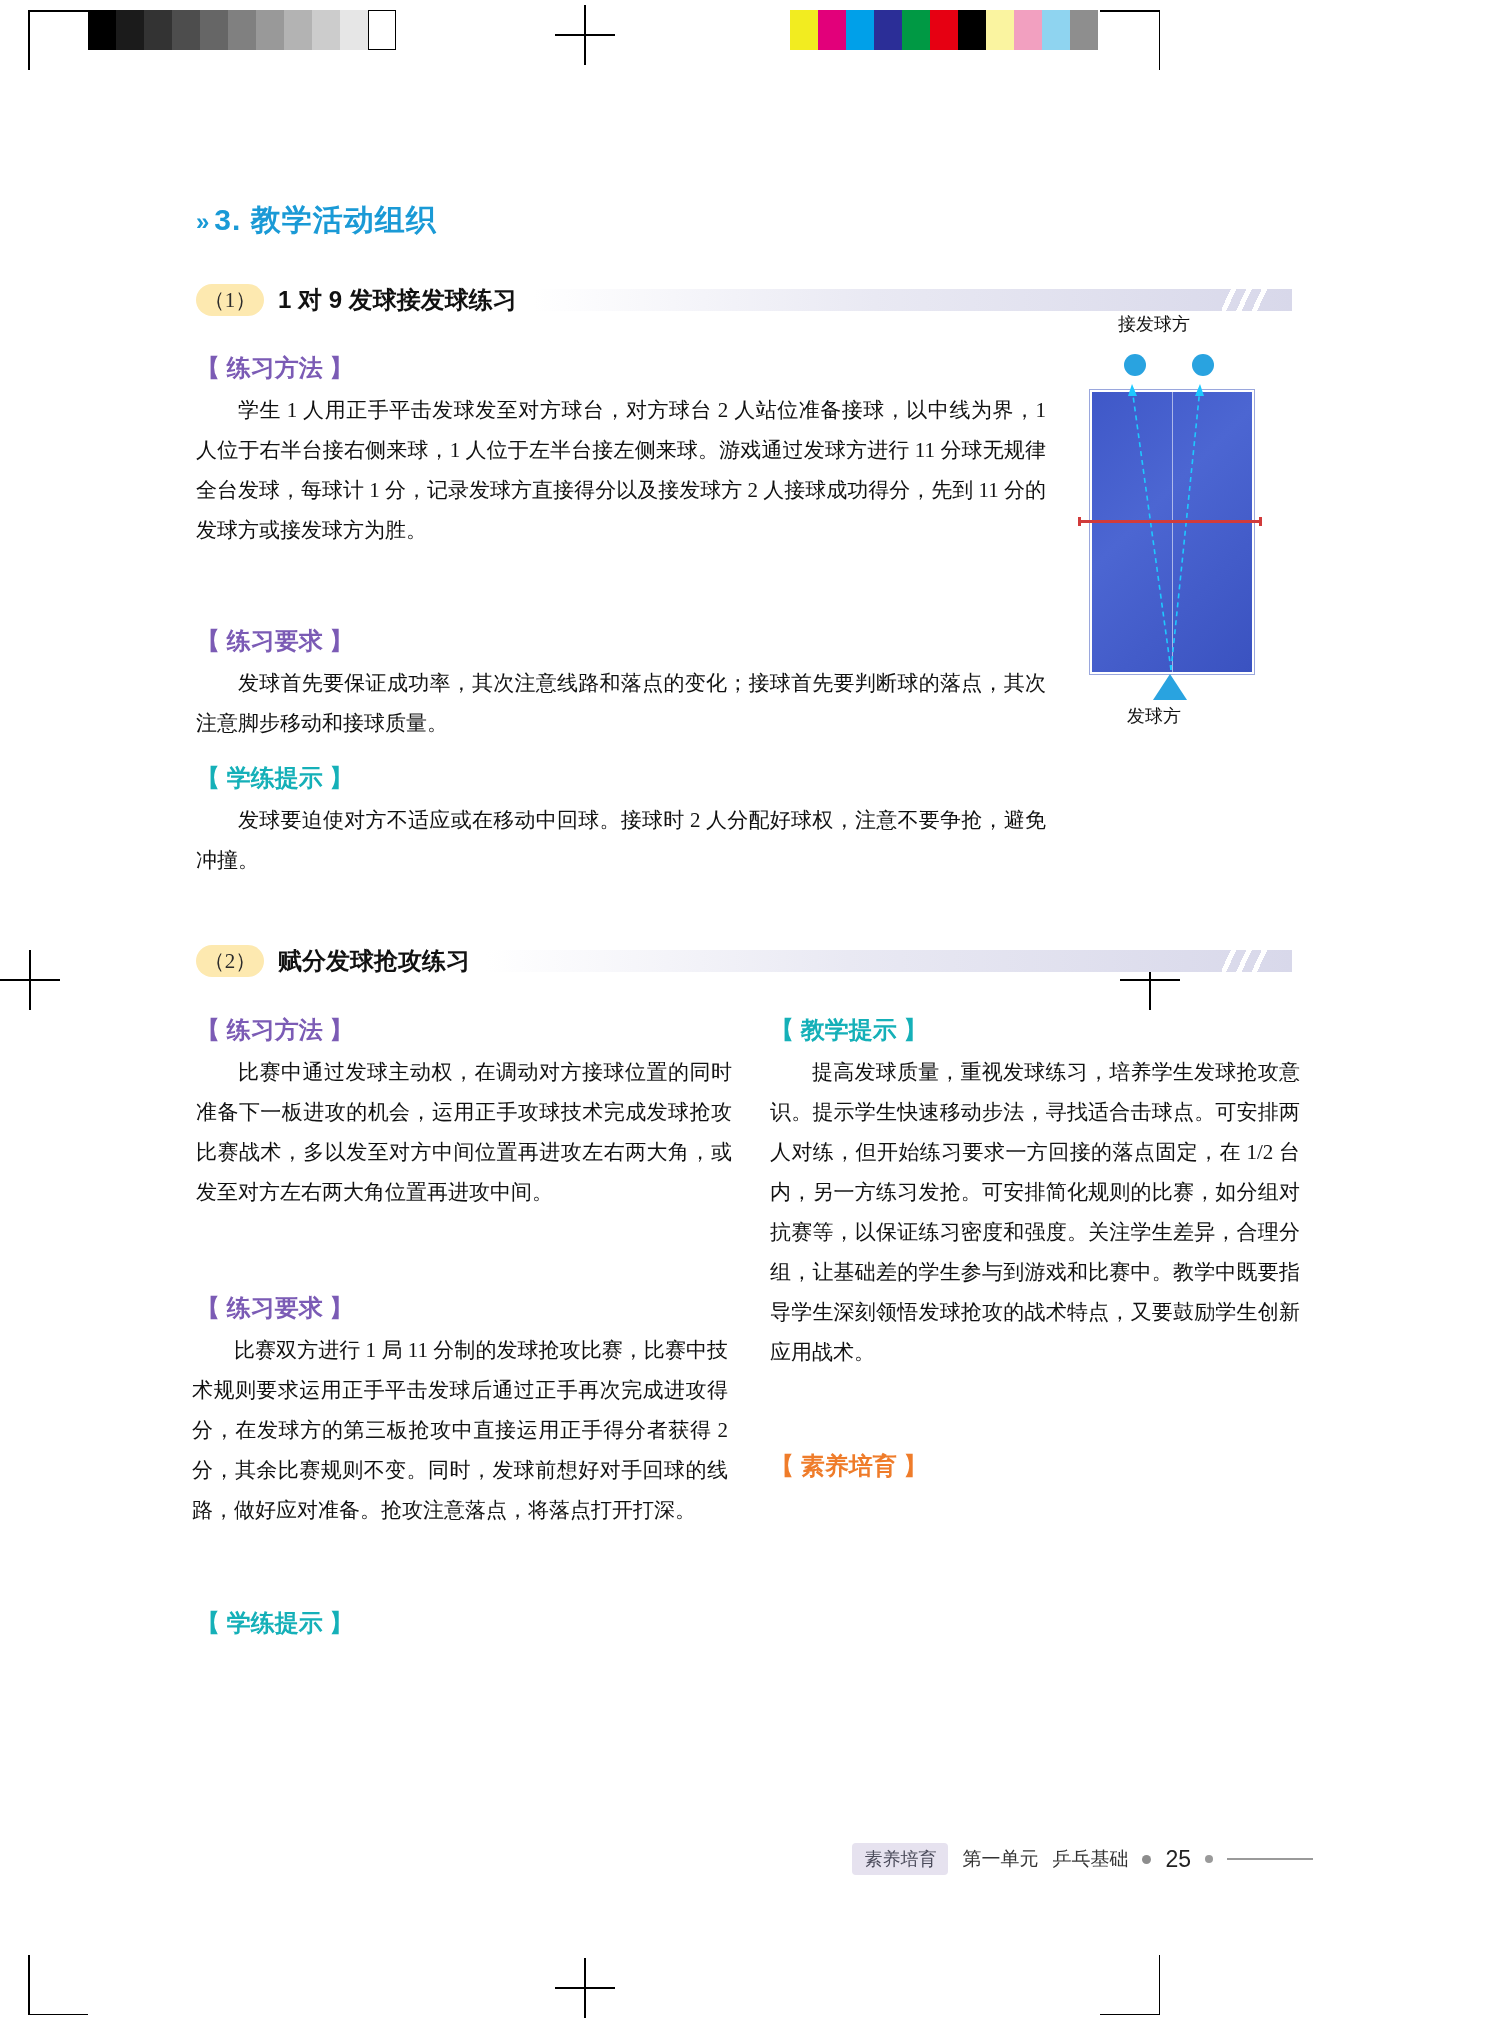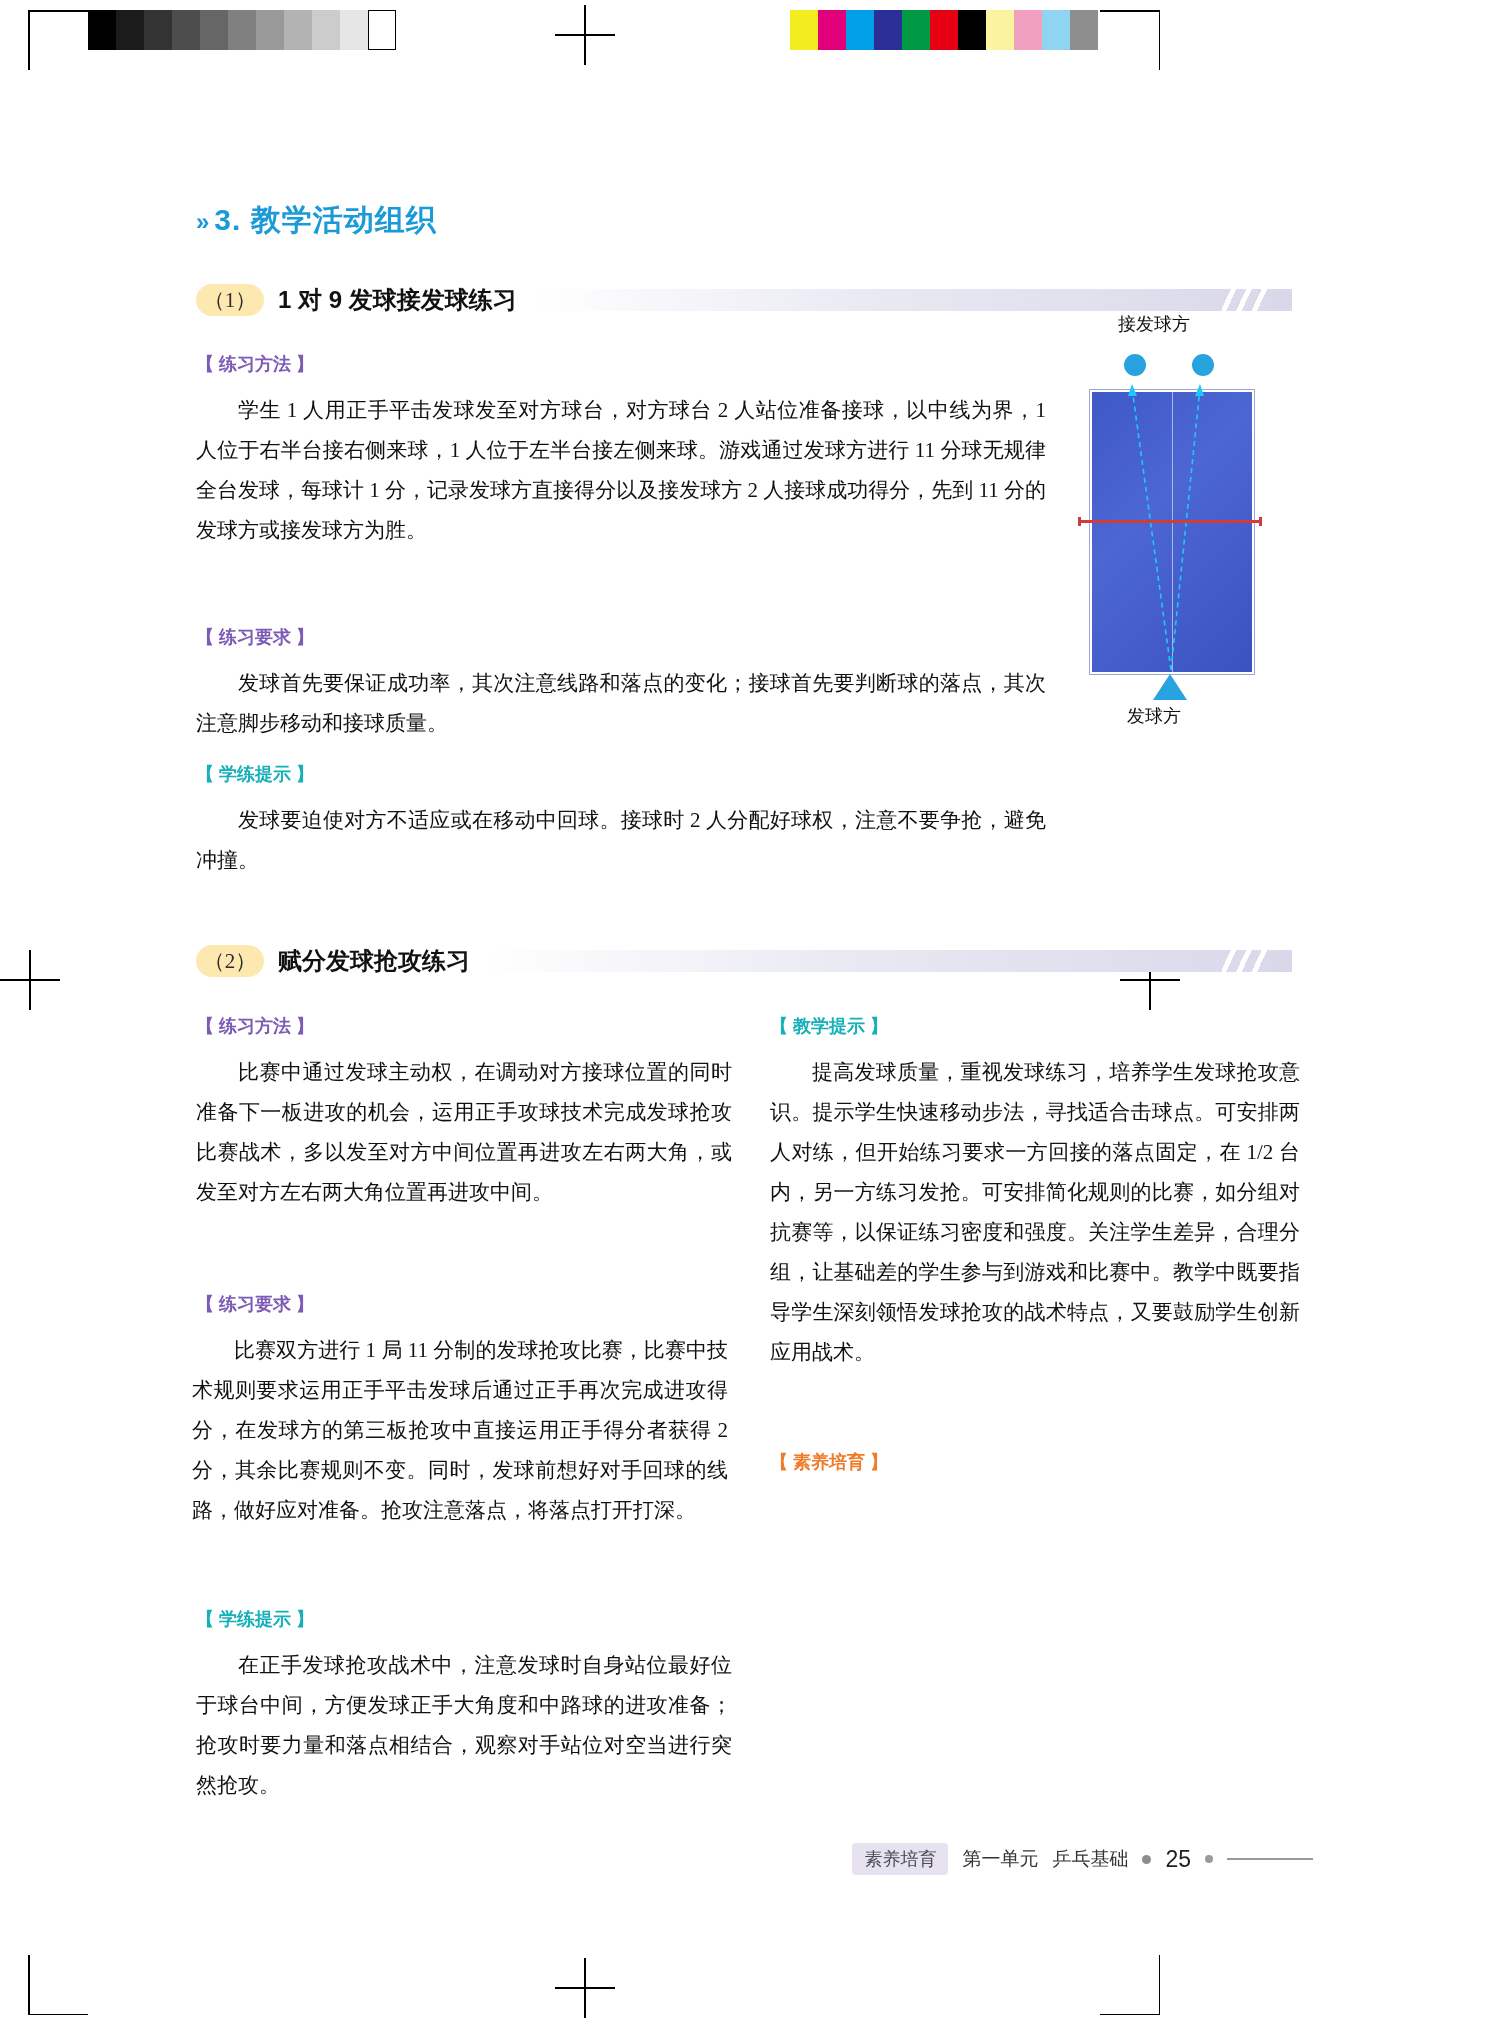--- a/index.html
+++ b/index.html
@@ -126,21 +126,21 @@
     height: 22px;
     background:
       linear-gradient(115deg, transparent 0 8px, #fff 8px 13px, transparent 13px 22px,
        #fff 22px 27px, transparent 27px 36px, #fff 36px 41px, transparent 41px 100%);
   }
 
   .label {
     position: absolute;
     font-family: "Liberation Sans", sans-serif;
     font-weight: bold;
-    font-size: 18px;
+    font-size: 24px;
     white-space: nowrap;
     text-align: right;
   }
   .label.purple { color: #7b5bb5; }
   .label.teal   { color: #15b0b8; }
   .label.orange { color: #ef7c2a; }
 
   .para {
     position: absolute;
     font-family: "Liberation Serif", serif;
@@ -368,21 +368,20 @@
     <div class="act-bar"></div>
   </div>
 
   <div class="label purple" style="left:196px;top:1014px;">【 练习方法 】</div>
   <div class="para" style="left:196px;top:1052px;width:536px;">比赛中通过发球主动权，在调动对方接球位置的同时准备下一板进攻的机会，运用正手攻球技术完成发球抢攻比赛战术，多以发至对方中间位置再进攻左右两大角，或发至对方左右两大角位置再进攻中间。</div>
 
   <div class="label purple" style="left:196px;top:1292px;">【 练习要求 】</div>
   <div class="para" style="left:192px;top:1330px;width:536px;">比赛双方进行 1 局 11 分制的发球抢攻比赛，比赛中技术规则要求运用正手平击发球后通过正手再次完成进攻得分，在发球方的第三板抢攻中直接运用正手得分者获得 2 分，其余比赛规则不变。同时，发球前想好对手回球的线路，做好应对准备。抢攻注意落点，将落点打开打深。</div>
 
   <div class="label teal" style="left:196px;top:1607px;">【 学练提示 】</div>
-  <div class="para" style="left:196px;top:1645px;width:536px;">在正手发球抢攻战术中，注意发球时自身站位最好位于球台中间，方便发球正手大角度和中路球的进攻准备；抢攻时要力量和落点相结合，观察对手站位对空当进行突然抢攻。</div>
 
   <div class="label teal" style="left:770px;top:1014px;">【 教学提示 】</div>
   <div class="para" style="left:770px;top:1052px;width:530px;">提高发球质量，重视发球练习，培养学生发球抢攻意识。提示学生快速移动步法，寻找适合击球点。可安排两人对练，但开始练习要求一方回接的落点固定，在 1/2 台内，另一方练习发抢。可安排简化规则的比赛，如分组对抗赛等，以保证练习密度和强度。关注学生差异，合理分组，让基础差的学生参与到游戏和比赛中。教学中既要指导学生深刻领悟发球抢攻的战术特点，又要鼓励学生创新应用战术。</div>
 
   <div class="label orange" style="left:770px;top:1450px;">【 素养培育 】</div>
 
   <div class="footer">
     <span class="pill">素养培育</span>
     <span>第一单元</span>
     <span>乒乓基础</span>

